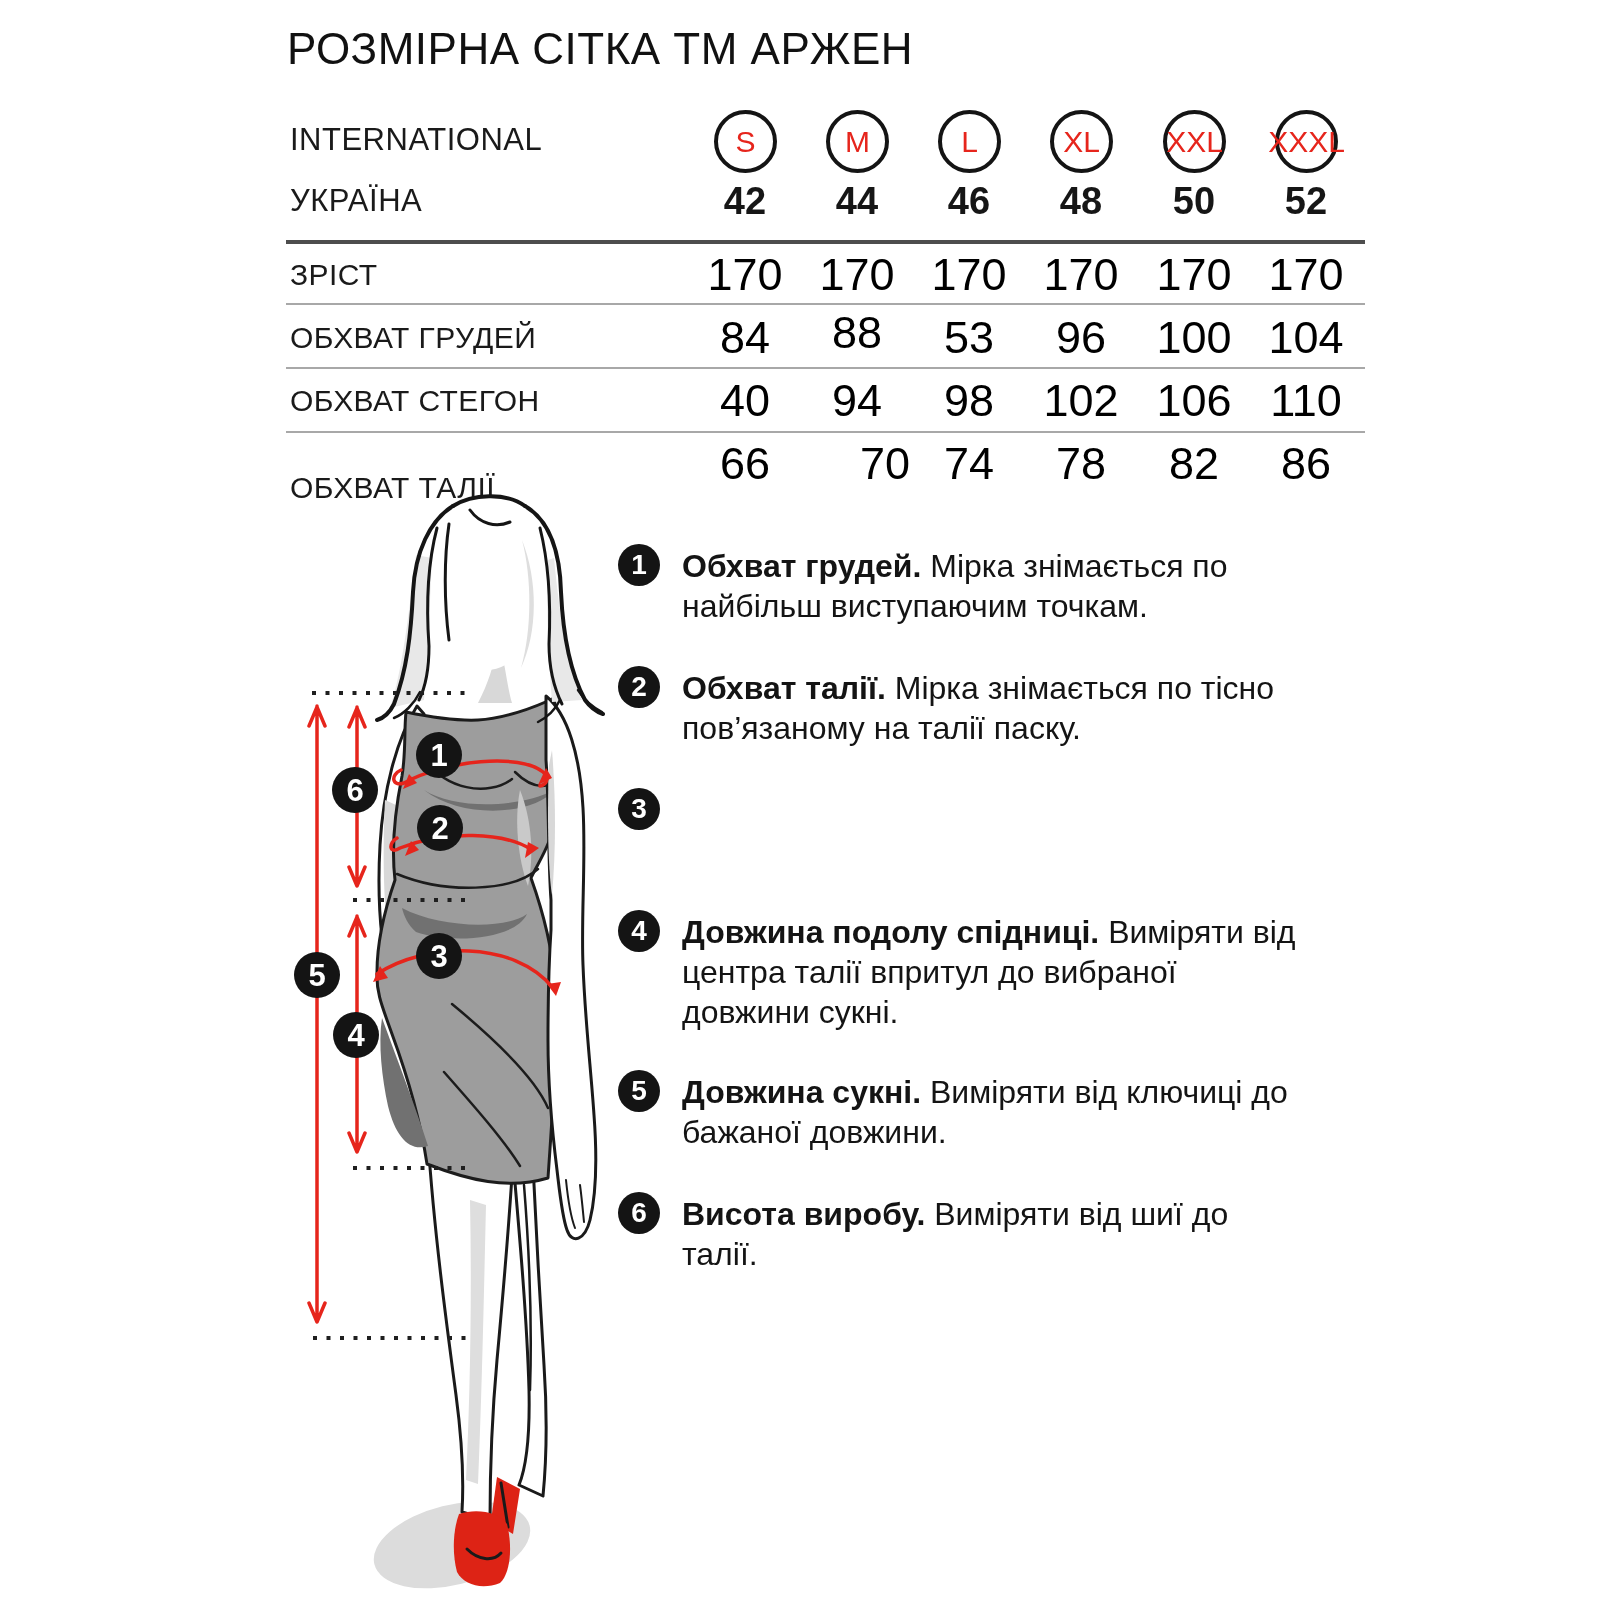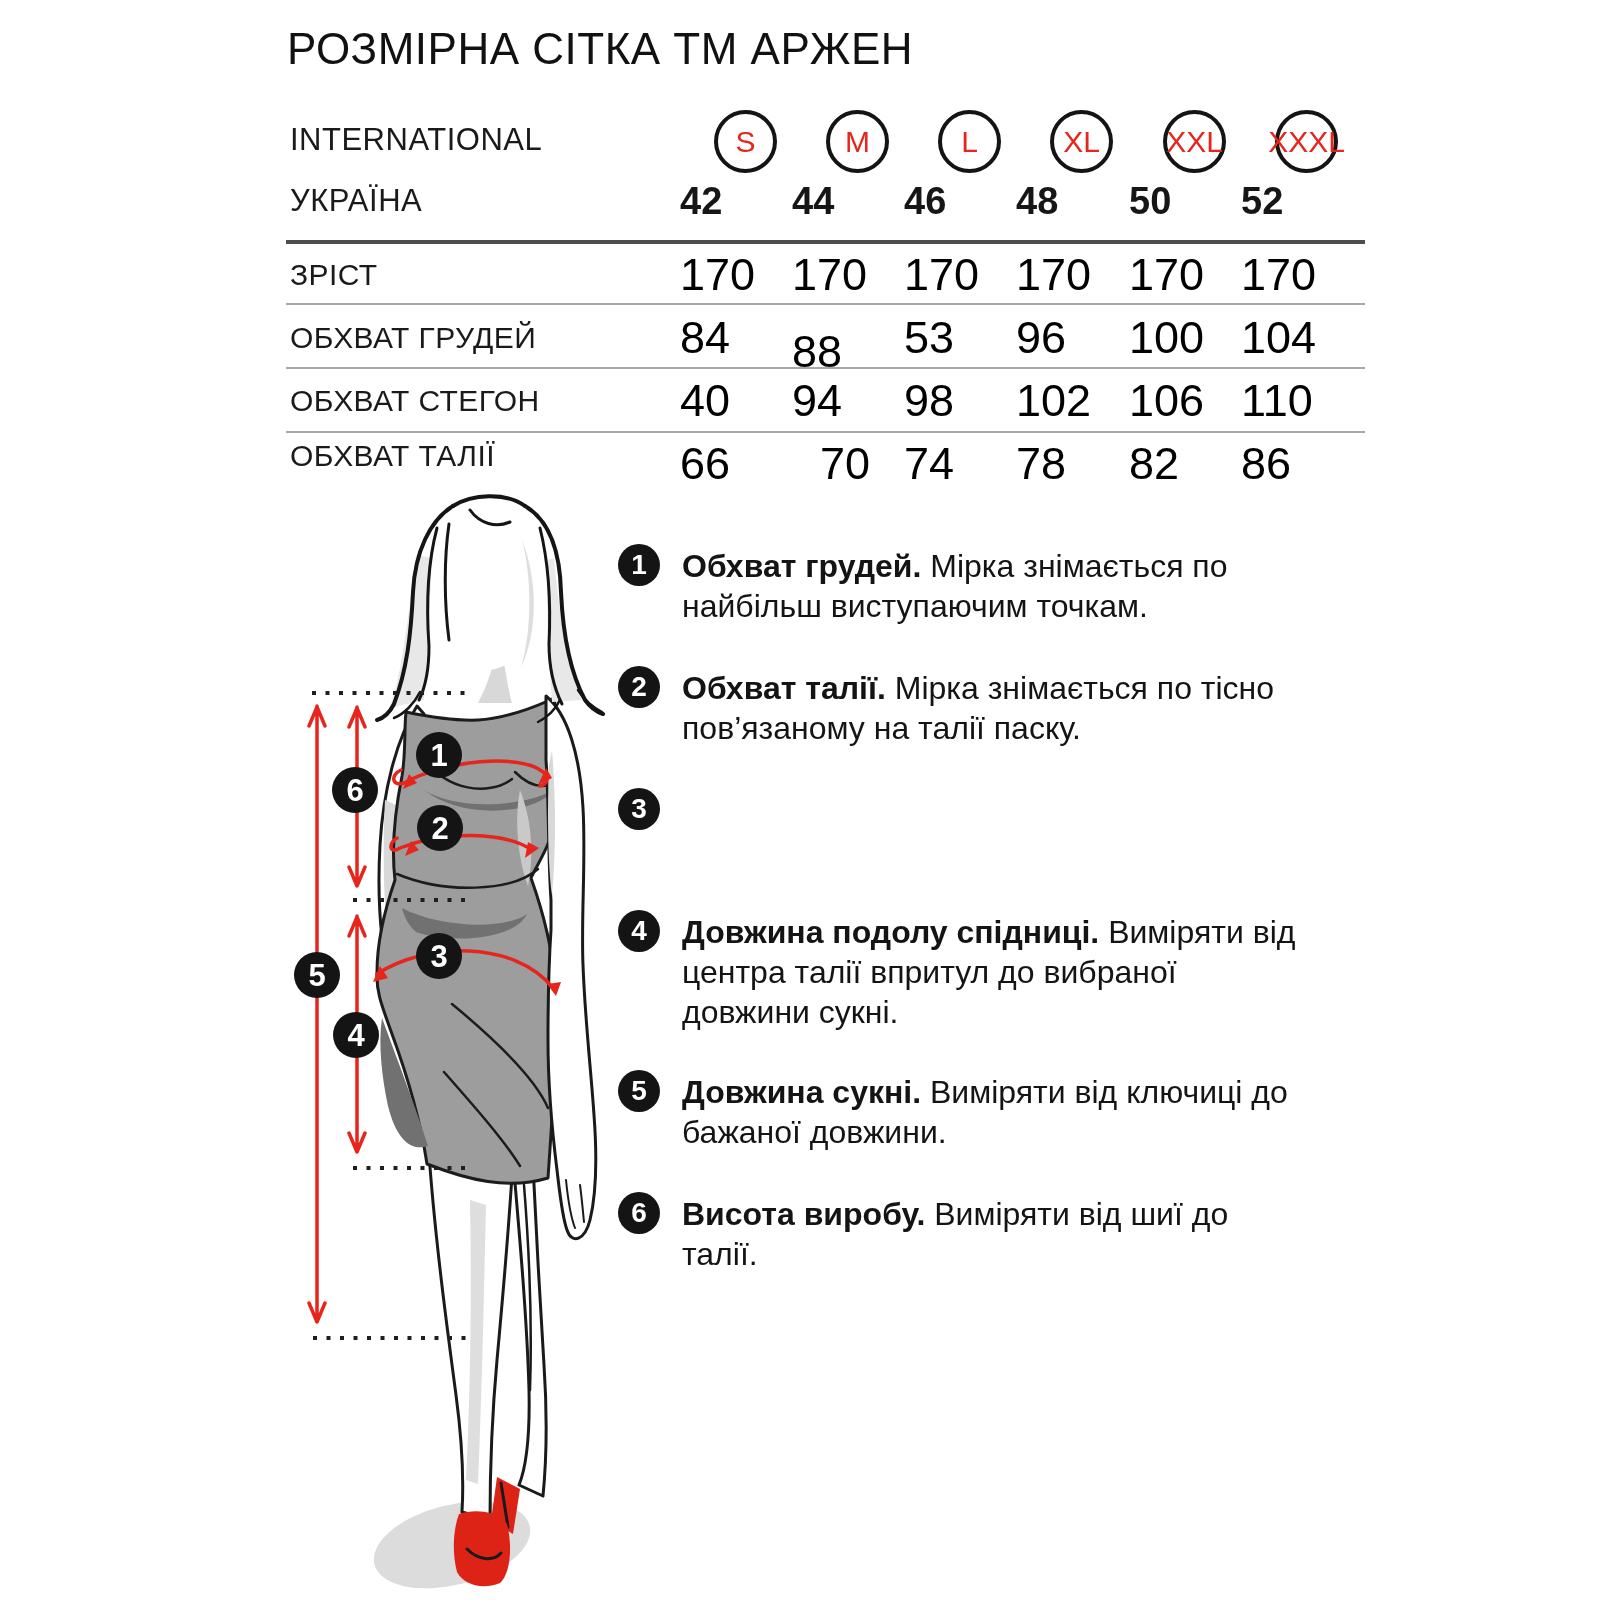--- a/index.html
+++ b/index.html
@@ -16,21 +16,21 @@
   
   .hdr-label{left:290px;height:62px;line-height:62px;font-size:31px;letter-spacing:.5px;white-space:nowrap}
   .size-circle{
     width:55px;height:55px;border:4px solid #141414;border-radius:50%;
     display:flex;align-items:center;justify-content:center;
     top:110px;background:#fff;
   }
   .size-circle span{
     color:#e6251c;font-size:30px;font-weight:400;white-space:nowrap;overflow:visible;
   }
-  .ukr-val,.cell-val{width:130px;height:62px;line-height:62px}
+  .ukr-val,.cell-val{width:130px;text-align:center;height:62px;line-height:62px}
   .ukr-val{font-size:38px;color:#161616;font-weight:600}
   .cell-val{font-size:45px;color:#000000}
   .row-label{left:290px;font-size:30px;letter-spacing:.4px;height:62px;line-height:62px;white-space:nowrap}
   .rule-heavy{left:286px;width:1079px;height:4px;background:#4d4d4d}
   .rule-light{left:286px;width:1079px;height:2px;background:#a8a8a8}
 
   
   .figure-wrap{left:270px;top:485px;width:370px;height:1115px}
 
   
@@ -86,35 +86,35 @@
   <div class="abs row-label" style="top:244px">ЗРІСТ</div>
   <div class="abs cell-val" style="left:680px;top:244px">170</div>
   <div class="abs cell-val" style="left:792px;top:244px">170</div>
   <div class="abs cell-val" style="left:904px;top:244px">170</div>
   <div class="abs cell-val" style="left:1016px;top:244px">170</div>
   <div class="abs cell-val" style="left:1129px;top:244px">170</div>
   <div class="abs cell-val" style="left:1241px;top:244px">170</div>
 
   <div class="abs row-label" style="top:307px">ОБХВАТ ГРУДЕЙ</div>
   <div class="abs cell-val" style="left:680px;top:307px">84</div>
-  <div class="abs cell-val" style="left:792px;top:321px">88</div>
+  <div class="abs cell-val" style="left:792px;top:302px">88</div>
   <div class="abs cell-val" style="left:904px;top:307px">53</div>
   <div class="abs cell-val" style="left:1016px;top:307px">96</div>
   <div class="abs cell-val" style="left:1129px;top:307px">100</div>
   <div class="abs cell-val" style="left:1241px;top:307px">104</div>
 
   <div class="abs row-label" style="top:370px">ОБХВАТ СТЕГОН</div>
   <div class="abs cell-val" style="left:680px;top:370px">40</div>
   <div class="abs cell-val" style="left:792px;top:370px">94</div>
   <div class="abs cell-val" style="left:904px;top:370px">98</div>
   <div class="abs cell-val" style="left:1016px;top:370px">102</div>
   <div class="abs cell-val" style="left:1129px;top:370px">106</div>
   <div class="abs cell-val" style="left:1241px;top:370px">110</div>
 
-  <div class="abs row-label" style="top:425px">ОБХВАТ ТАЛІЇ</div>
+  <div class="abs row-label" style="top:457px">ОБХВАТ ТАЛІЇ</div>
   <div class="abs cell-val" style="left:680px;top:433px">66</div>
   <div class="abs cell-val" style="left:820px;top:433px">70</div>
   <div class="abs cell-val" style="left:904px;top:433px">74</div>
   <div class="abs cell-val" style="left:1016px;top:433px">78</div>
   <div class="abs cell-val" style="left:1129px;top:433px">82</div>
   <div class="abs cell-val" style="left:1241px;top:433px">86</div>
 </div>
 
 <div class="abs figure-wrap">
 <svg width="370" height="1115" viewBox="270 485 370 1115" xmlns="http://www.w3.org/2000/svg">

